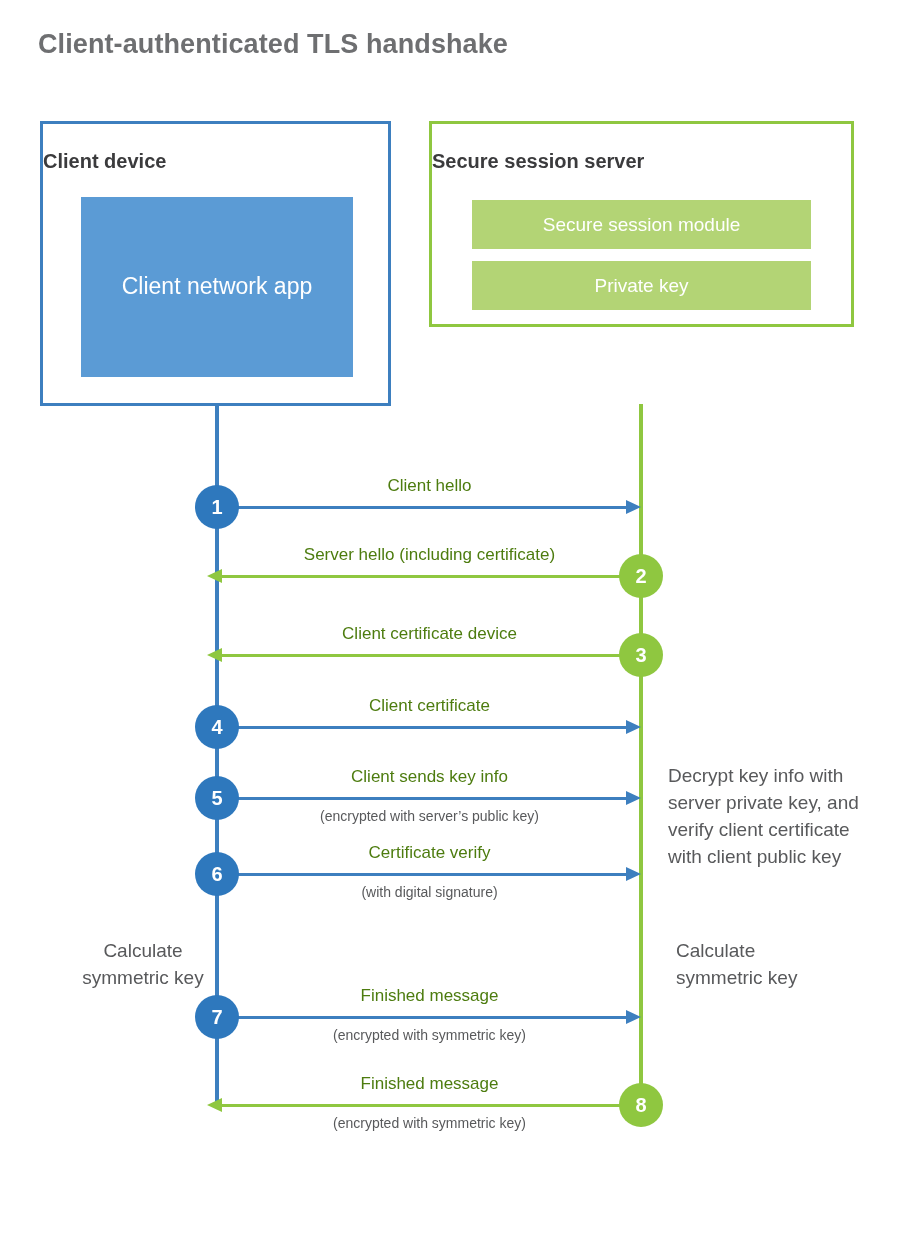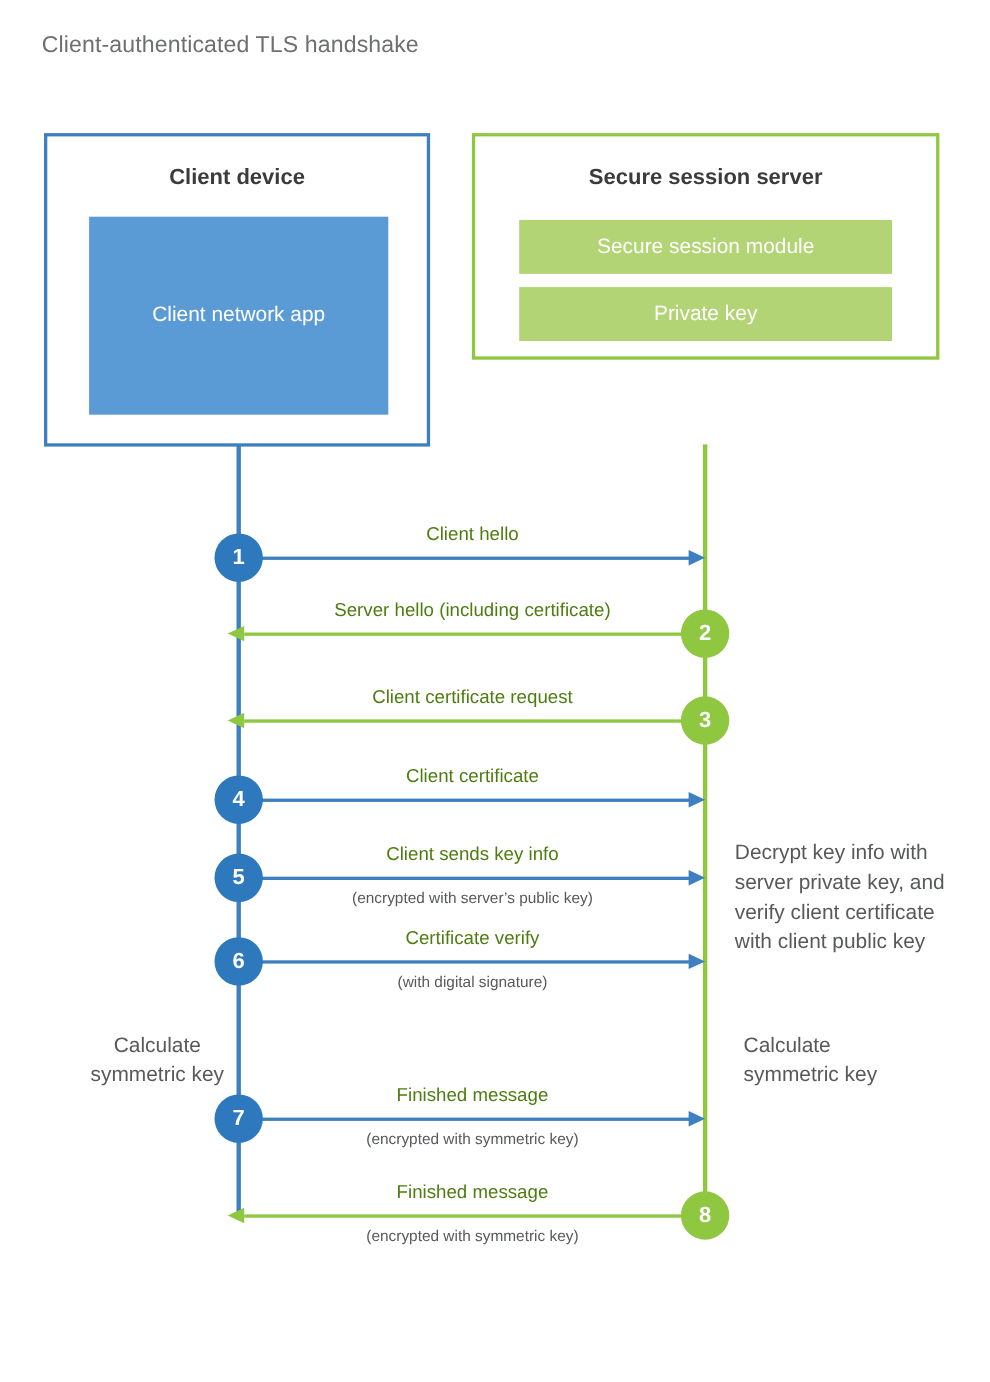--- a/index.html
+++ b/index.html
@@ -18,22 +18,22 @@
     height: 1256px;
     background: #ffffff;
     overflow: hidden;
   }
 
   
   .page-title {
     position: absolute;
     left: 38px;
     top: 29px;
-    font-size: 21px;
-    font-weight: 400;
+    font-size: 27px;
+    font-weight: 700;
     color: #6e6f71;
     letter-spacing: 0.1px;
     white-space: nowrap;
   }
 
   
   .party-box {
     position: absolute;
     background: #ffffff;
     box-sizing: border-box;
@@ -50,36 +50,35 @@
     top: 121px;
     width: 425px;
     height: 206px;
     border: 3px solid #8fc740;
   }
   .party-title {
     position: absolute;
     left: 0;
     right: 0;
     top: 26px;
-    text-align: center;
     font-size: 20px;
     font-weight: bold;
     color: #3b3b3d;
   }
 
   
   .client-app {
     position: absolute;
     left: 38px;
     top: 73px;
     width: 272px;
     height: 180px;
     background: #5b9bd5;
     color: #ffffff;
-    font-size: 19px;
+    font-size: 23px;
     font-weight: 300;
     display: flex;
     align-items: center;
     justify-content: center;
     text-align: center;
     line-height: 1.35;
     box-sizing: border-box;
   }
   .server-stack {
     position: absolute;
@@ -227,21 +226,21 @@
   </div>
 
   <div class="msg to-client" style="top:576px;">
     <div class="msg-label">Server hello (including certificate)</div>
     <div class="arrow-line"></div>
     <div class="arrow-head"></div>
     <div class="step-badge right">2</div>
   </div>
 
   <div class="msg to-client" style="top:655px;">
-    <div class="msg-label">Client certificate request</div>
+    <div class="msg-label">Client certificate device</div>
     <div class="arrow-line"></div>
     <div class="arrow-head"></div>
     <div class="step-badge right">3</div>
   </div>
 
   <div class="msg to-server" style="top:727px;">
     <div class="msg-label">Client certificate</div>
     <div class="arrow-line"></div>
     <div class="arrow-head"></div>
     <div class="step-badge left">4</div>

